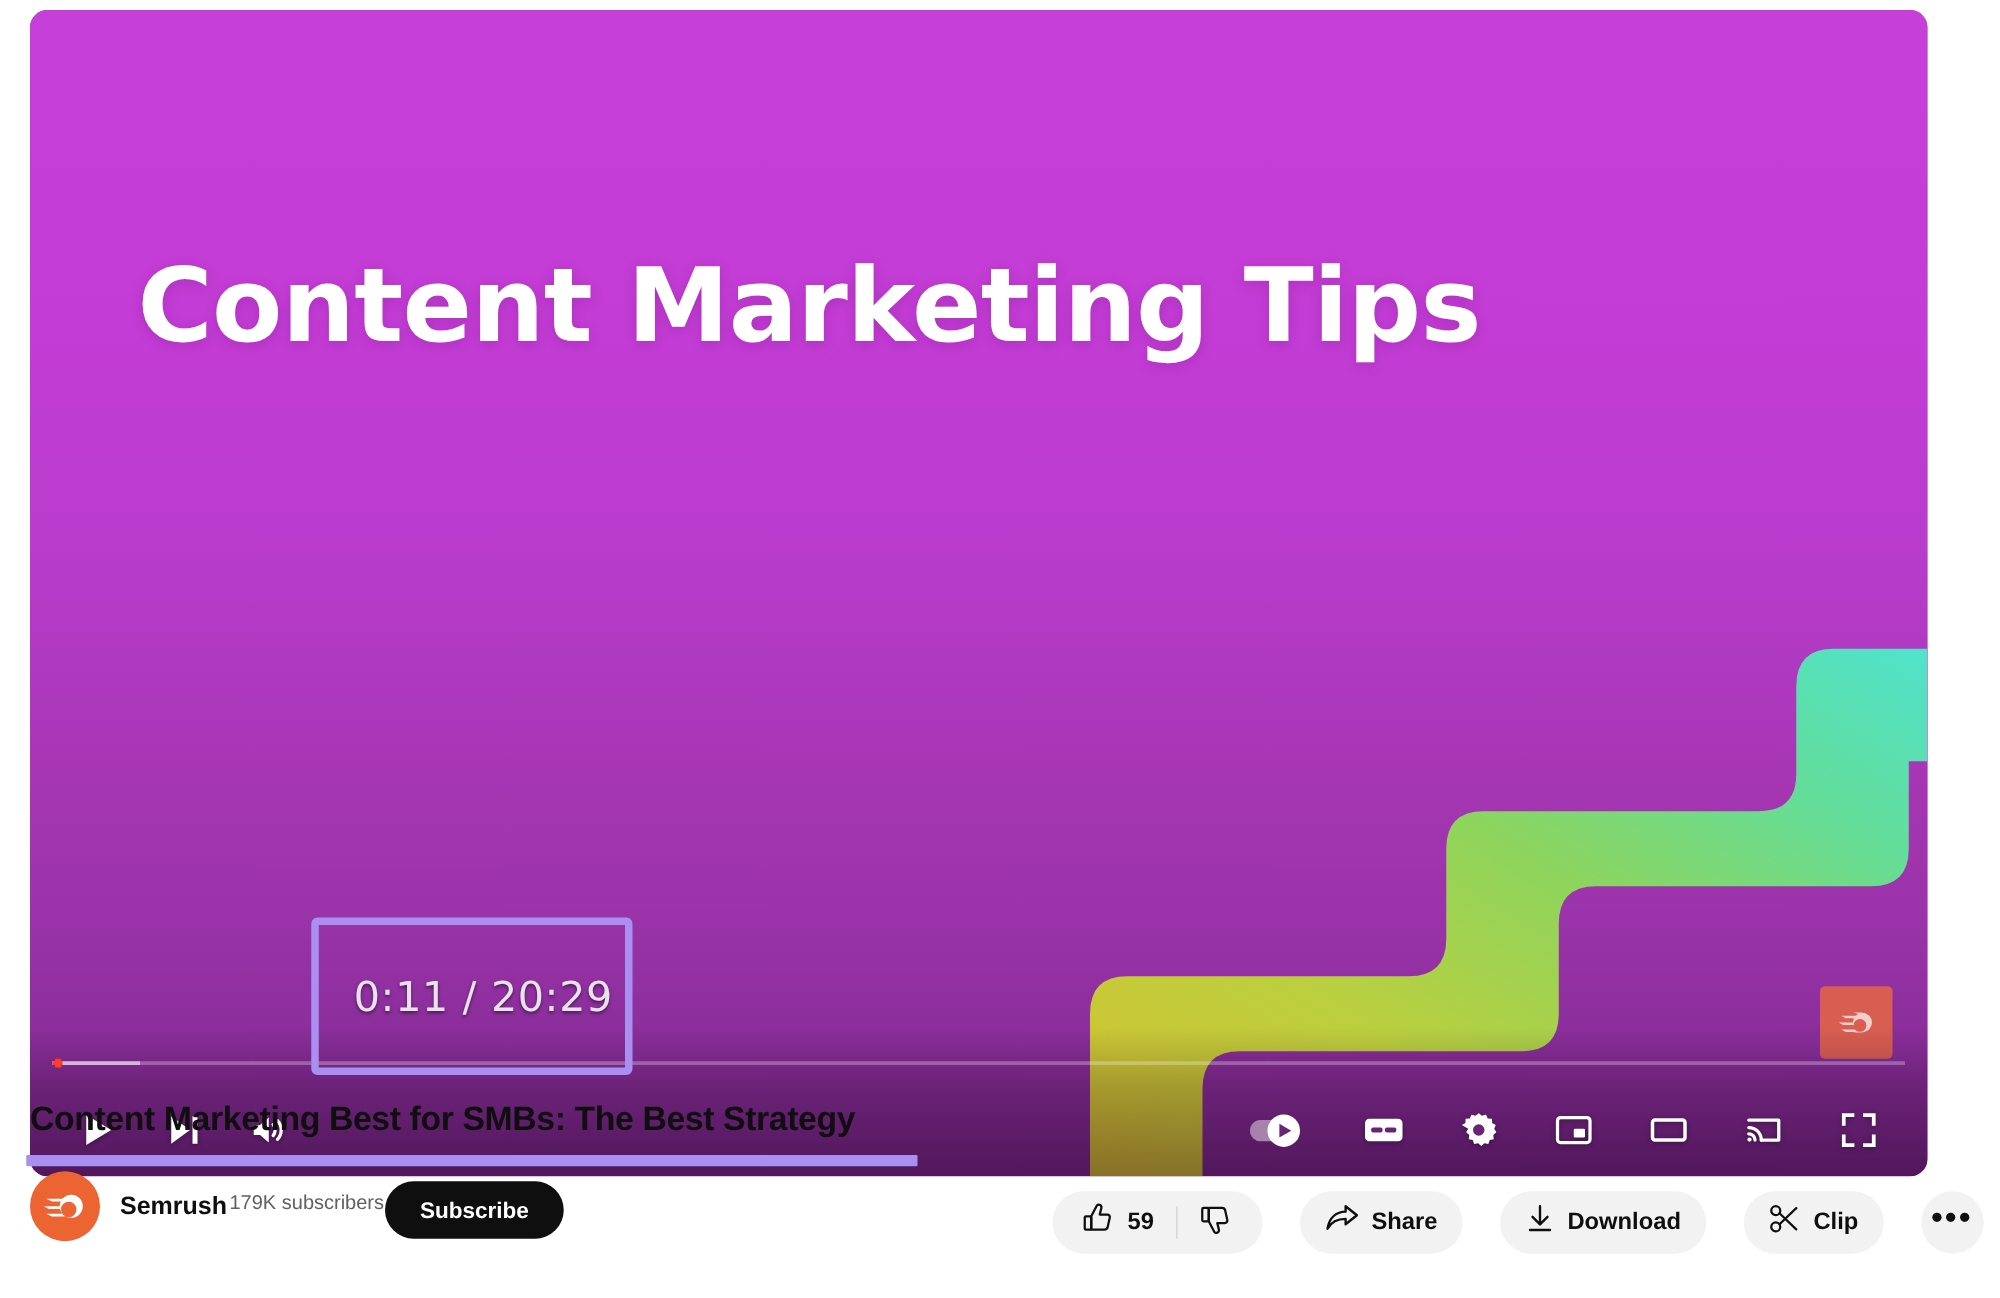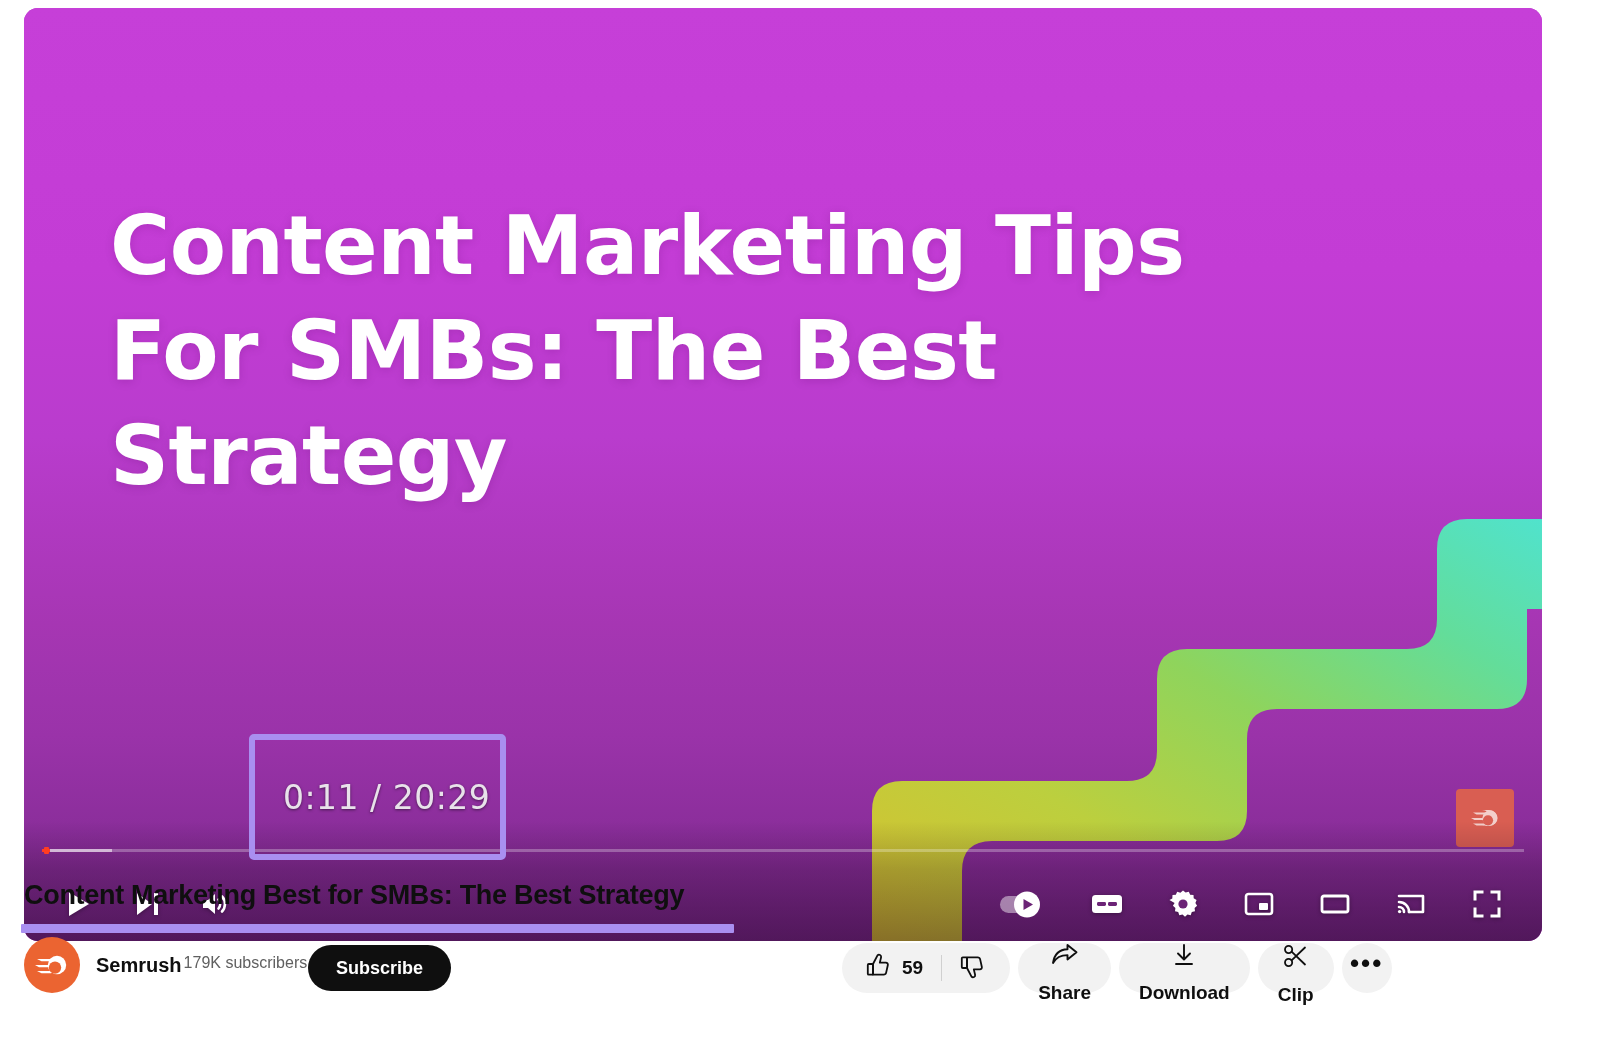--- a/index.html
+++ b/index.html
@@ -194,37 +194,36 @@
     color:#ffffff;
     font-family:"Liberation Sans", sans-serif;
     font-size:18px; font-weight:bold;
     cursor:pointer;
     display:flex; align-items:center; justify-content:center;
     white-space:nowrap;
   }
 
   #actions {
     position:absolute;
-    left:818px; top:6px;
-    display:flex; align-items:center; gap:8px;
+    left:818px; top:16px;
+    display:flex; align-items:center; gap:30px;
   }
   .pill {
     height:50px;
     background:#f2f2f2;
     border:none;
     border-radius:25px;
     display:flex; align-items:center;
     gap:10px;
     padding:0 20px;
     cursor:pointer;
     font-family:"Liberation Sans", sans-serif;
     font-size:19px; font-weight:bold;
     color:#0f0f0f;
     white-space:nowrap;
-    flex-direction:column;
   }
   #like-group {
     height:50px;
     background:#f2f2f2;
     border-radius:25px;
     display:flex; align-items:center;
     padding:0 6px;
   }
   #like-btn, #dislike-btn {
     height:50px;
@@ -269,21 +268,20 @@
           <stop offset="78%" stop-color="#63DD9A"></stop>
           <stop offset="100%" stop-color="#4FE3D0"></stop>
         </linearGradient>
       </defs>
       <path d="M 10 430 L 10 300 Q 10 270 40 270 L 265 270 Q 295 270 295 240 L 295 168 Q 295 138 325 138 L 545 138 Q 575 138 575 108 L 575 38 Q 575 8 605 8 L 700 8 L 700 98 L 665 98 L 665 168 Q 665 198 635 198 L 415 198 Q 385 198 385 228 L 385 300 Q 385 330 355 330 L 130 330 Q 100 330 100 360 L 100 430 Z" fill="url(#stairGrad)"></path>
     </svg>
   </div>
 
   <div id="thumb-title">
     <span class="l1">Content Marketing Tips</span>
-    <span class="l2">For SMBs: The Best Strategy</span>
   </div>
 
   <div id="watermark">
     <svg width="38" height="38" viewBox="0 0 38 38" xmlns="http://www.w3.org/2000/svg">
       <g fill="#f3cfcb">
         <path d="M7 13.5 L20 13.5 Q20 15.5 18 15.5 L10.5 15.5 Z"></path>
         <path d="M5 19 L20 19 Q20 21 18 21 L8.5 21 Z"></path>
         <path d="M7 24.5 L20 24.5 Q20 26.5 18 26.5 L10.5 26.5 Z"></path>
         <path d="M16 11 L23 11 A8 8 0 0 1 23 27 L16 27 A8 8 0 0 0 16 11 Z"></path>
       </g>

